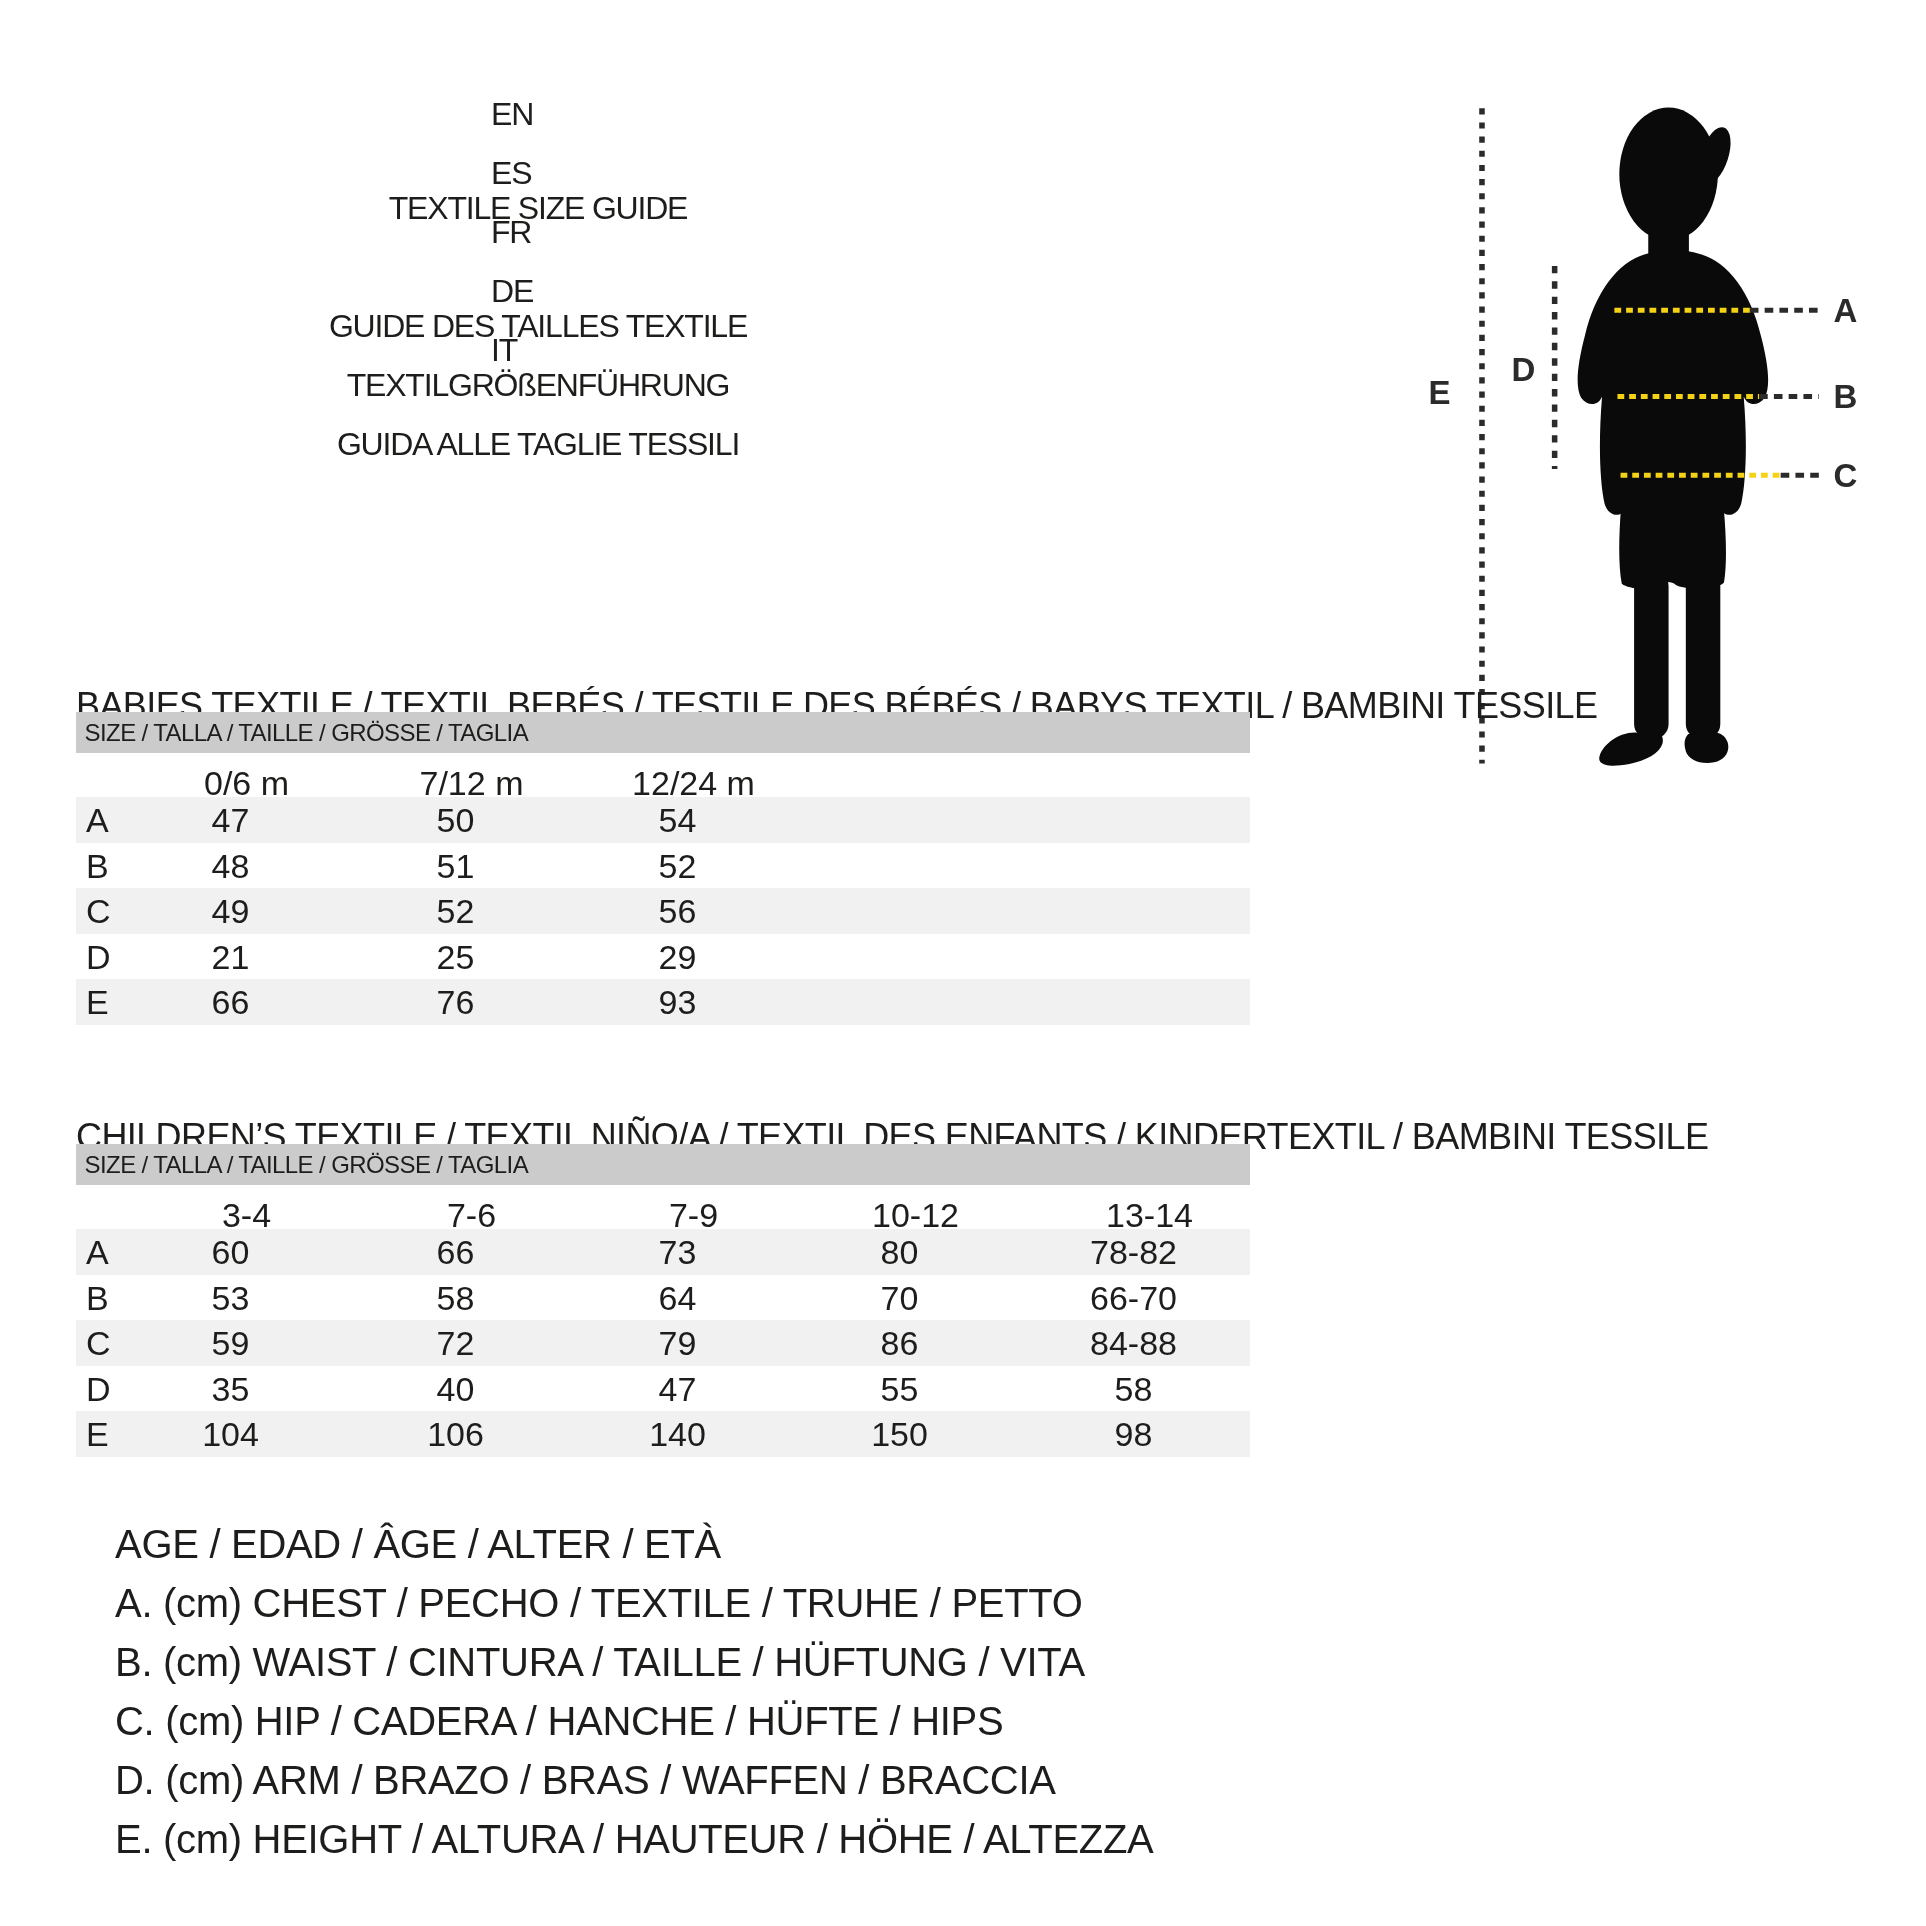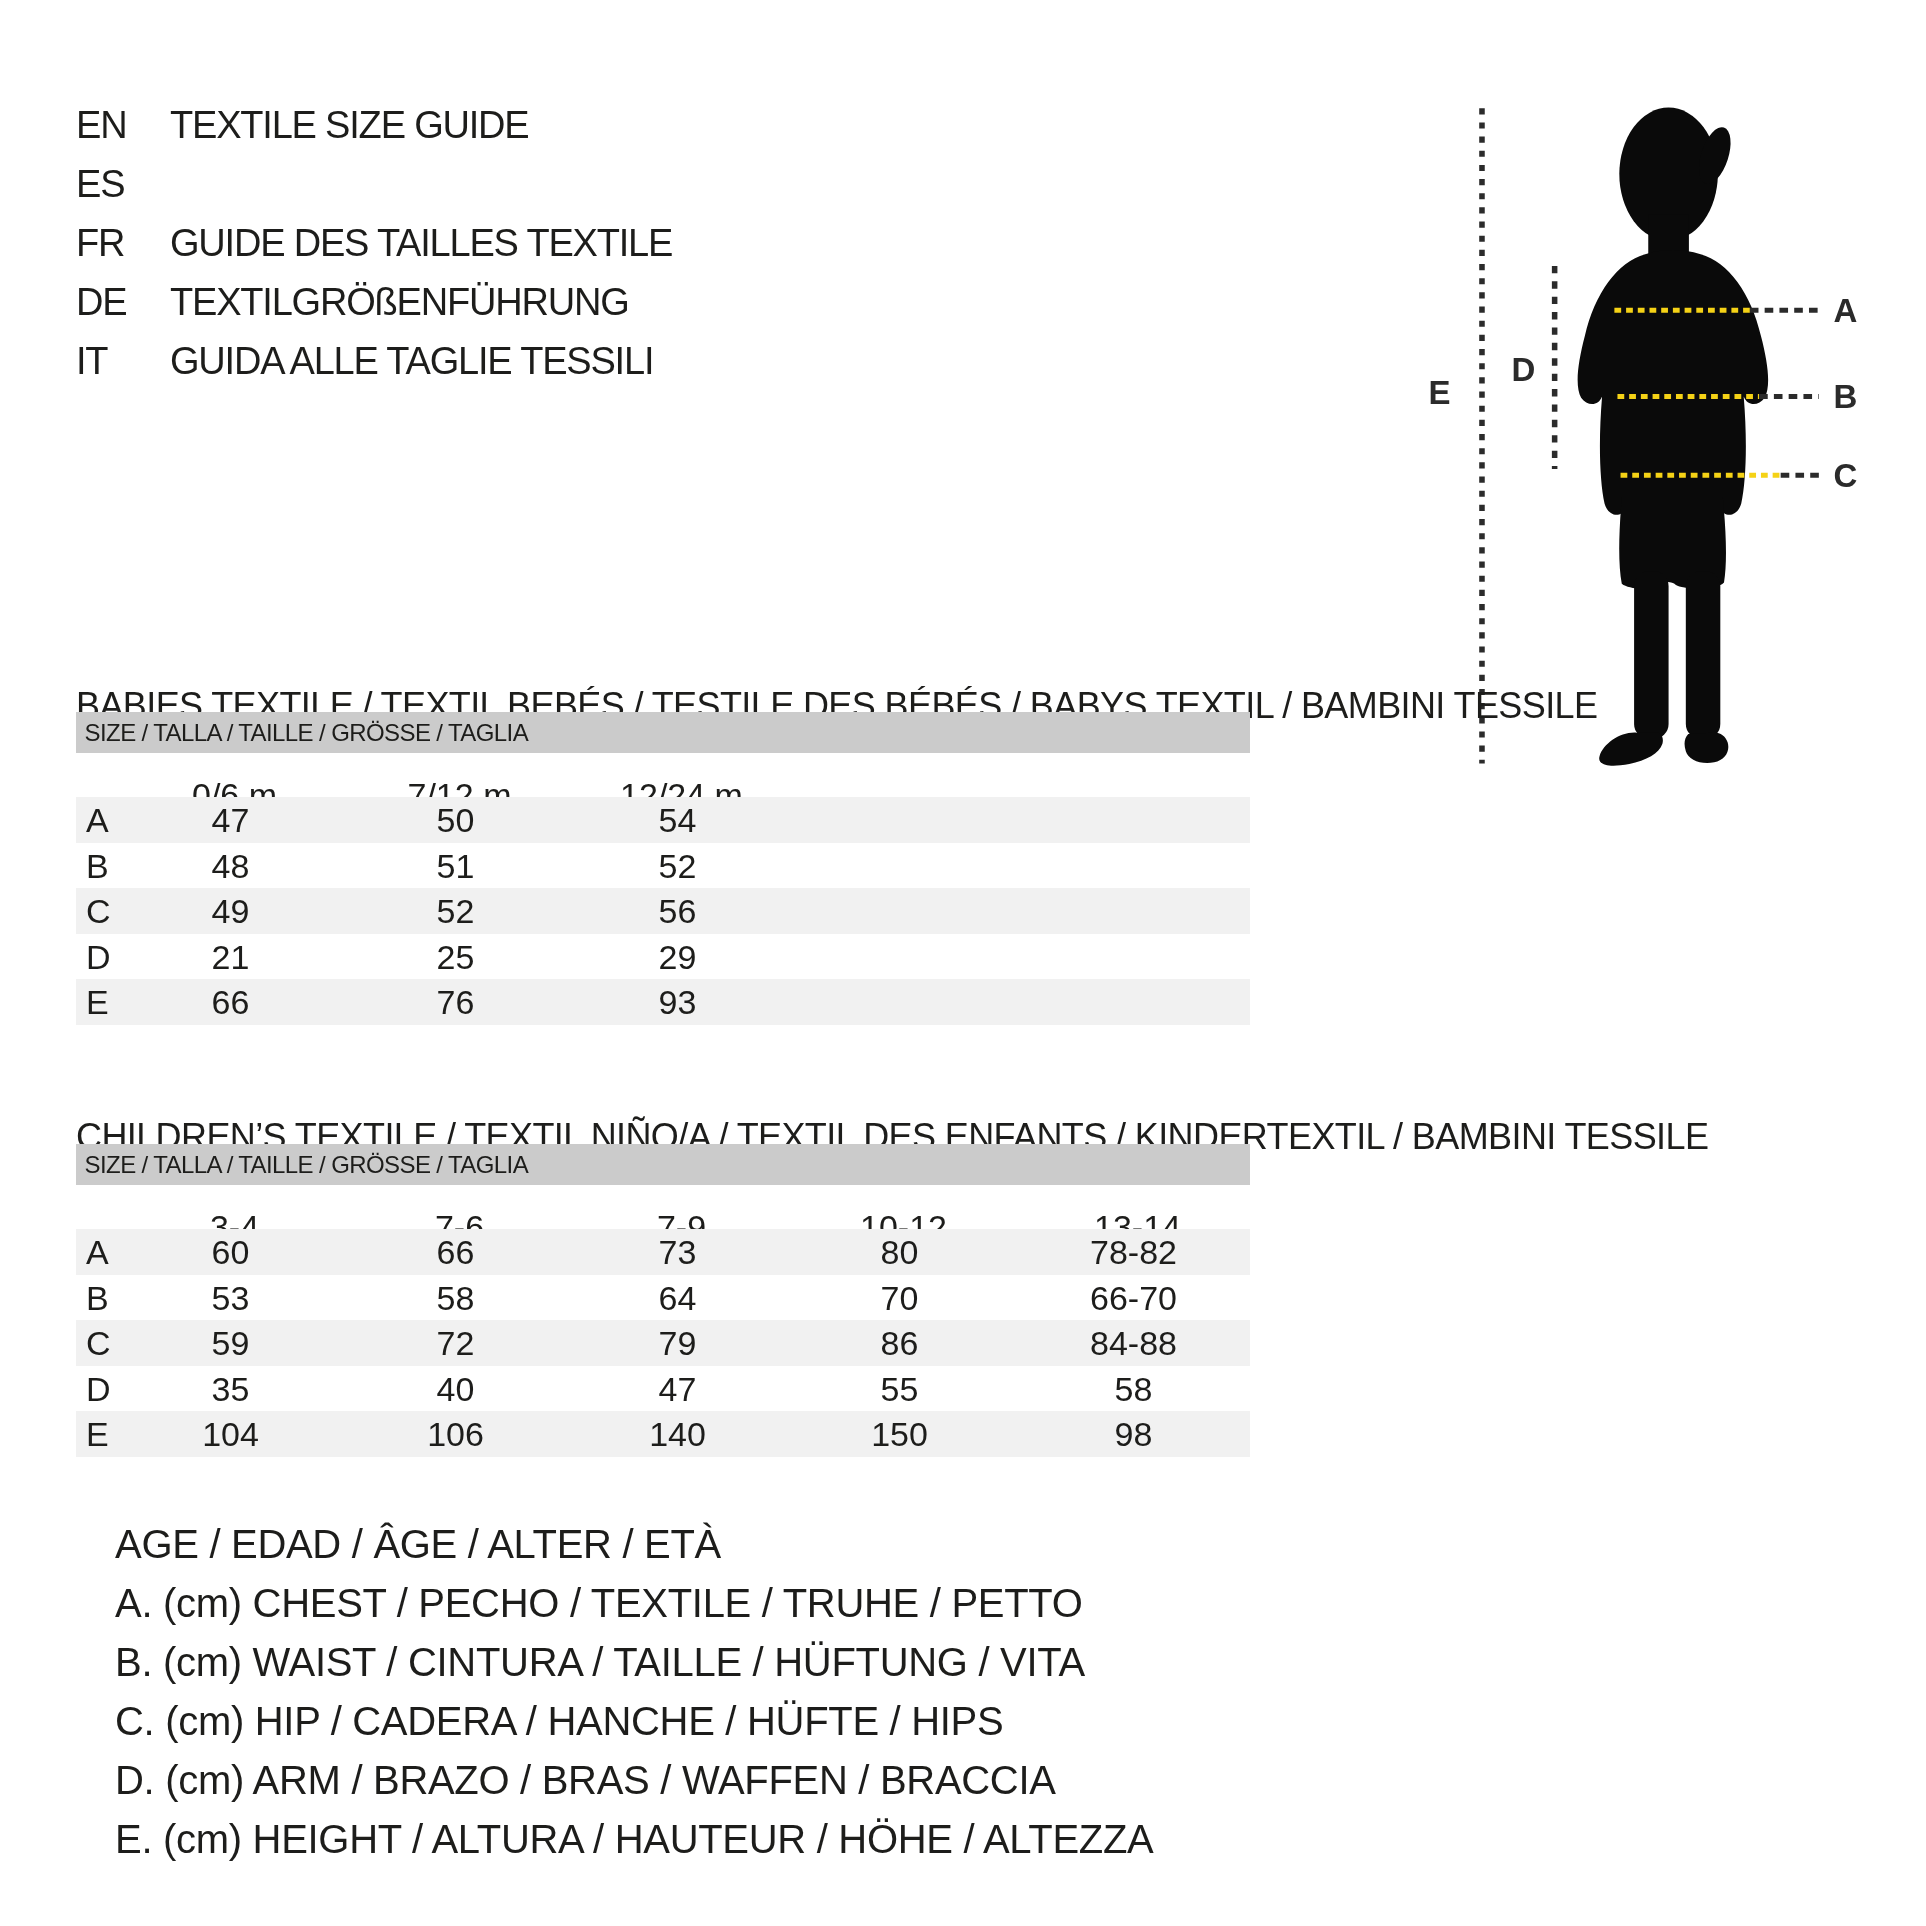--- a/index.html
+++ b/index.html
@@ -6,32 +6,32 @@
   .page{
     position:relative;
     width:1926px;height:1926px;
     background:#ffffff;
     font-family:"Liberation Sans", sans-serif;
     color:#1d1d1b;
     overflow:hidden;
   }
   
   .titleblock{position:absolute;left:76px;top:96px;width:924px;}
-  .titlerow{display:flex;height:59px;align-items:center;font-size:38px;letter-spacing:-1.2px;white-space:nowrap;}
+  .titlerow{display:flex;height:59px;align-items:center;font-size:32px;letter-spacing:-1.2px;white-space:nowrap;flex-direction:column;}
   .titlerow .code{width:94px;flex:0 0 94px;}
   
   .secheading{position:absolute;left:76px;height:41px;display:flex;align-items:center;
     font-size:36px;letter-spacing:-0.6px;white-space:nowrap;margin-top:44px;}
   
   .table{position:absolute;left:76px;width:1174px;height:313px;}
   .sizebar{position:absolute;left:0;top:0;width:1174px;height:41px;background:#cbcbcb;
     display:flex;align-items:center;padding-left:8.6px;box-sizing:border-box;
     font-size:24px;letter-spacing:-0.6px;white-space:nowrap;}
   .trow{position:absolute;left:0;width:1174px;height:46px;}
-  .thead{position:absolute;left:4px;top:41px;width:1174px;height:60px;margin-top:12px;}
+  .thead{position:absolute;left:16px;top:41px;width:1174px;height:60px;}
   .stripe{background:#f1f1f1;}
   .rlabel{position:absolute;left:10px;top:0;height:100%;display:flex;align-items:center;font-size:34px;}
   .cell{position:absolute;top:0;height:100%;width:185px;display:flex;align-items:center;justify-content:center;
     font-size:34px;white-space:nowrap;}
   .c1{left:62px}.c2{left:287px}.c3{left:509px}.c4{left:731px}.c5{left:965px}
   
   .legend{position:absolute;left:76px;top:1515px;width:1109px;}
   .legendline{height:59px;display:flex;align-items:center;font-size:40px;letter-spacing:-0.3px;white-space:nowrap;margin-left:39px;}
   
   .figsvg{position:absolute;left:1405px;top:92px;width:521px;height:684px;}

